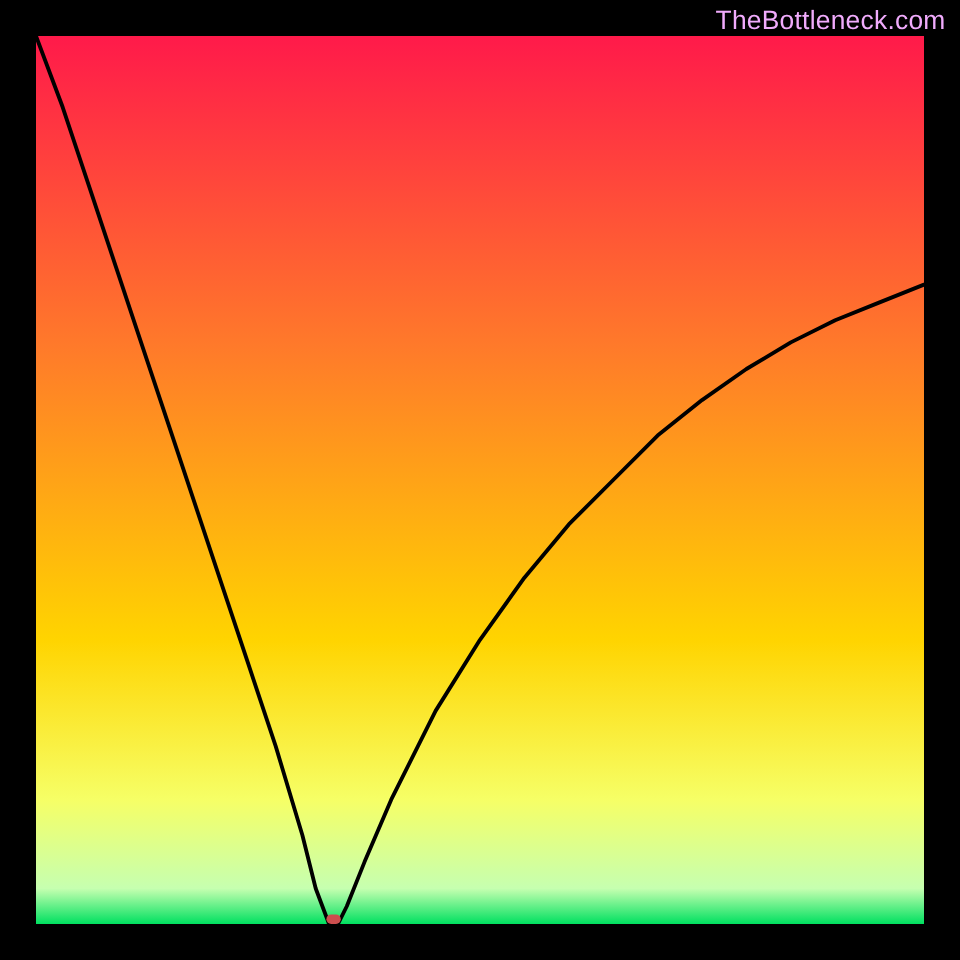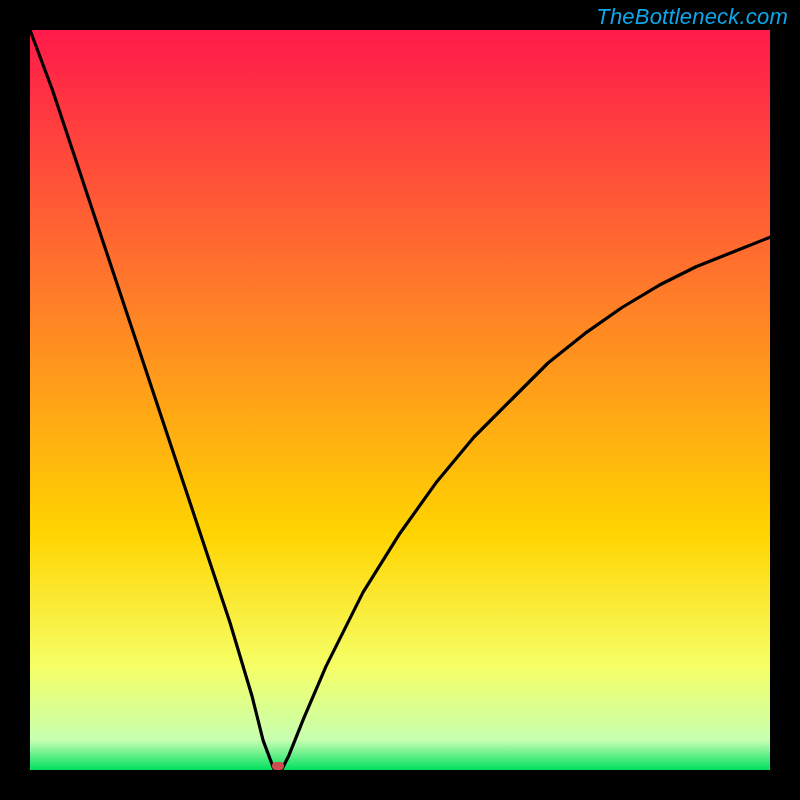--- a/index.html
+++ b/index.html
@@ -47,23 +47,22 @@
     border-radius: 4px;
     transform: translate(-50%, -50%);
   }
   .watermark {
     position: absolute;
     top: 4px;
     right: 12px;
     font-family: Arial, Helvetica, sans-serif;
     font-size: 22px;
     font-weight: 500;
-    color: #0ea5e9;
+    color: #f0abfc;
     letter-spacing: 0.2px;
-    font-style: italic;
   }
 </style>
 </head>
 <body>
 
 <div class="frame">
   <div class="watermark">TheBottleneck.com</div>
 
   <div class="plot-area">
     <div class="gradient" id="bg-gradient" style="background: linear-gradient(rgb(255, 26, 74) 0%, rgb(255, 122, 42) 35%, rgb(255, 212, 0) 68%, rgb(246, 255, 102) 86%, rgb(198, 255, 176) 96%, rgb(0, 224, 96) 100%);"></div>

